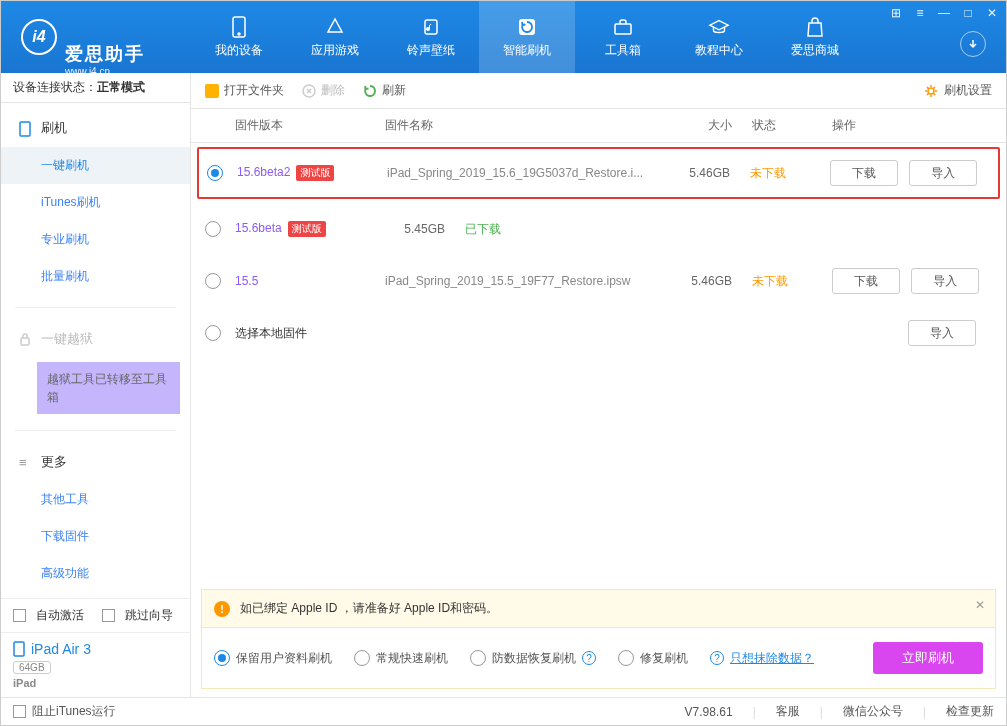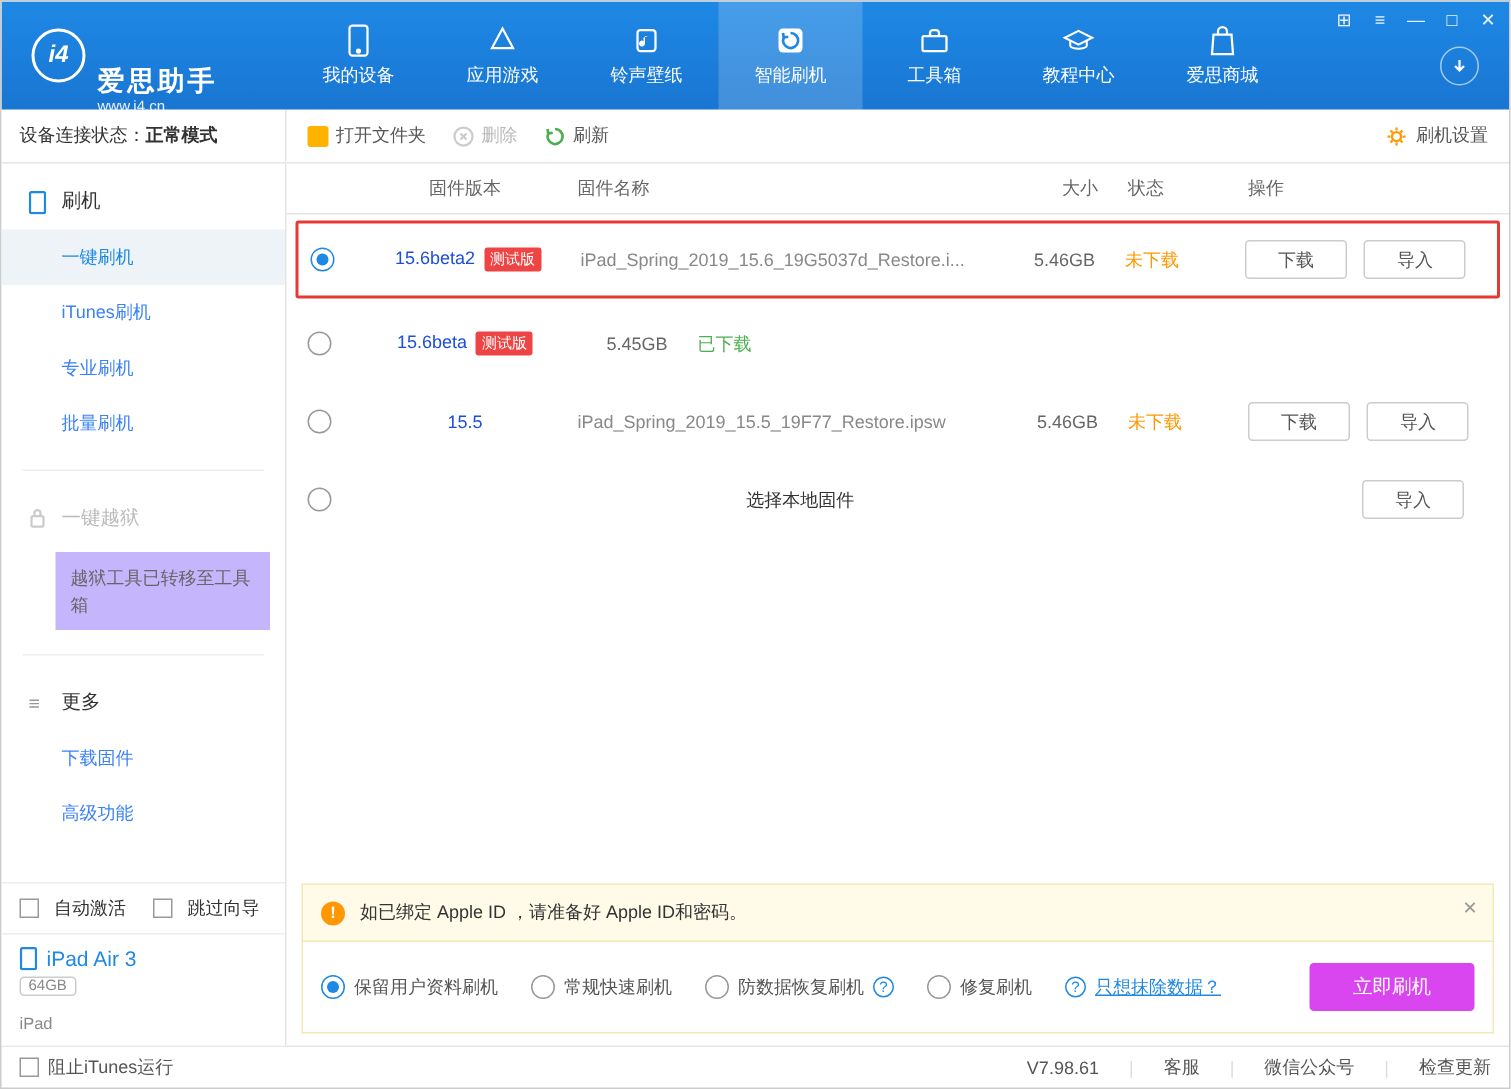--- a/index.html
+++ b/index.html
@@ -37,44 +37,44 @@
 .side-item.active { background: #eef3f8; color: #1e88e5; }
 .side-note { margin: 4px 10px 4px 36px; padding: 8px 10px; background: #c4b5fd; font-size: 12px; color: #666; line-height: 1.5; }
 .side-divider { height: 1px; background: #eee; margin: 6px 14px; }
 
 .sidebar-bottom { margin-top: auto; border-top: 1px solid #eee; }
 .sb-row { display: flex; align-items: center; padding: 8px 12px; gap: 10px; }
 .chk { width: 13px; height: 13px; border: 1px solid #999; display: inline-block; }
 .device-box { padding: 8px 12px; border-top: 1px solid #eee; }
 .device-name { color: #1e88e5; font-size: 14px; font-weight: 500; display: flex; align-items: center; gap: 6px; }
 .device-cap { display: inline-block; border: 1px solid #ccc; border-radius: 3px; padding: 0 5px; font-size: 10px; color: #888; margin-top: 4px; }
-.device-type { font-size: 11px; color: #888; margin-top: 13px; }
+.device-type { font-size: 11px; color: #888; margin-top: 3px; font-weight: bold; }
 
 
 .main { flex: 1; display: flex; flex-direction: column; }
 .toolbar { height: 36px; border-bottom: 1px solid #e5e5e5; display: flex; align-items: center; padding: 0 14px; gap: 18px; }
 .tb-btn { display: flex; align-items: center; gap: 5px; cursor: pointer; color: #555; }
 .tb-btn.muted { color: #bbb; }
 .tb-right { margin-left: auto; display: flex; align-items: center; gap: 6px; color: #555; cursor: pointer; }
 .open-icon { width: 14px; height: 14px; background: #ffb300; border-radius: 2px; }
 
 .table-head { height: 34px; border-bottom: 1px solid #e5e5e5; display: flex; align-items: center; padding: 0 14px; color: #666; font-size: 12px; }
 .col-radio { width: 30px; }
-.col-ver { width: 150px; text-align: center; }
+.col-ver { width: 150px; }
 .col-name { flex: 1; }
 .col-size { width: 80px; text-align: right; padding-right: 20px; }
 .col-status { width: 80px; }
 .col-action { width: 160px; }
 
 .row { height: 52px; display: flex; align-items: center; padding: 0 14px; font-size: 12px; }
 .row.hl { border: 2px solid #e53935; margin: 4px 6px; padding: 0 8px; height: 52px; border-radius: 2px; }
 .radio { width: 16px; height: 16px; border: 1.5px solid #999; border-radius: 50%; display: flex; align-items: center; justify-content: center; cursor: pointer; }
 .radio.on { border-color: #1e88e5; }
 .radio.on::after { content: ""; width: 8px; height: 8px; background: #1e88e5; border-radius: 50%; }
-.ver-text { color: #1d4ed8; }
+.ver-text { color: #8b5cf6; }
 .badge-test { display: inline-block; background: #ef4444; color: #fff; font-size: 10px; padding: 1px 4px; border-radius: 2px; margin-left: 6px; }
 .fname { color: #888; }
 .size-txt { color: #666; }
 .st-orange { color: #ff9800; }
 .st-green { color: #4caf50; }
 .act-btn { width: 68px; height: 26px; border: 1px solid #ccc; background: #fff; border-radius: 3px; cursor: pointer; font-size: 12px; color: #555; margin-right: 8px; }
 
 
 .alert-bar { margin: 0 10px; background: #fffbe8; border: 1px solid #f3e9b8; padding: 10px 12px; display: flex; align-items: center; gap: 10px; position: relative; }
 .alert-icon { width: 16px; height: 16px; background: #ff9800; border-radius: 50%; color: #fff; display: flex; align-items: center; justify-content: center; font-size: 11px; font-weight: bold; }
@@ -223,20 +223,21 @@
       <div class="side-note">越狱工具已转移至工具箱</div>
     </div>
 
     <div class="side-divider"></div>
 
     <div class="side-section">
       <div class="side-head">
         <span class="mini-icon" style="color:#999">≡</span>
         <span>更多</span>
       </div>
+      <div class="side-item">其他工具</div>
       <div class="side-item">下载固件</div>
       <div class="side-item">高级功能</div>
     </div>
 
     <div class="sidebar-bottom">
       <div class="sb-row">
         <span class="chk"></span>
         <span>自动激活</span>
         <span class="chk" style="margin-left:8px"></span>
         <span>跳过向导</span>

